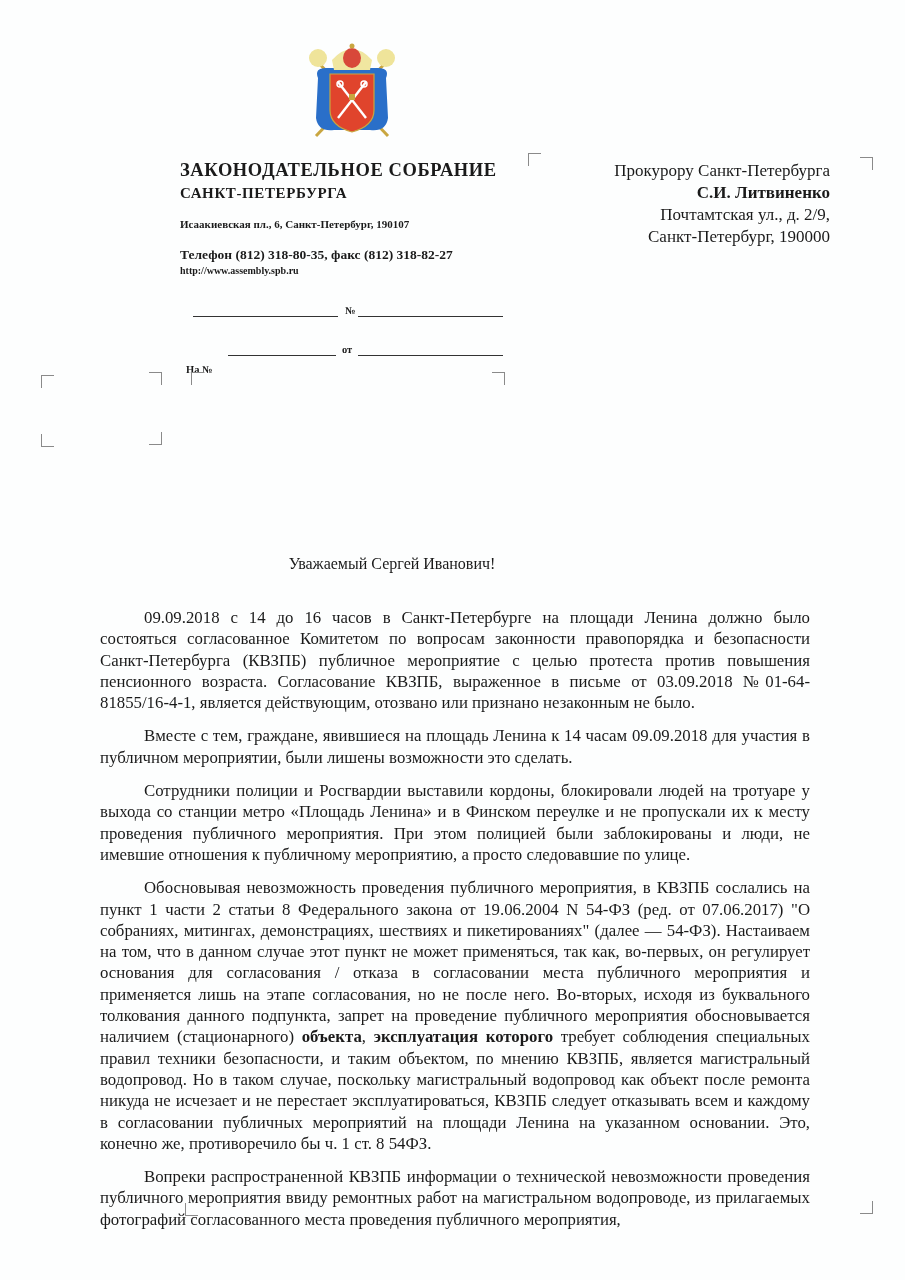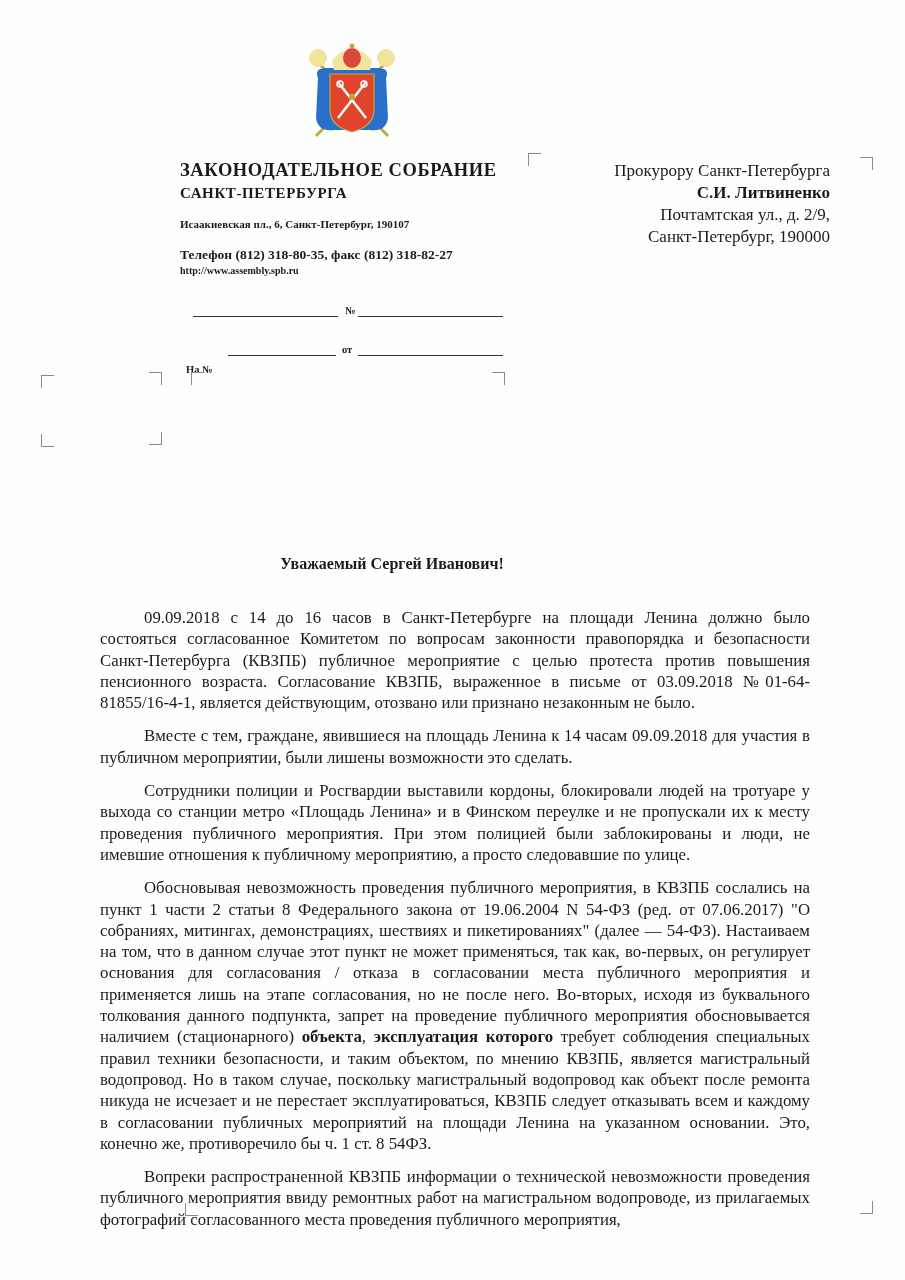--- a/index.html
+++ b/index.html
@@ -22,21 +22,21 @@
   #org-address { top:218px; font-size:11px; }
   #org-phone { top:247px; font-size:13.5px; }
   #org-web { top:265px; font-size:10px; }
 
   .line { position:absolute; border-bottom:1px solid #333; height:0; }
   .small-label { position:absolute; font-size:10.5px; font-weight:bold; }
 
   .recipient { right:75px; text-align:right; font-size:17px; line-height:22px; position:absolute; }
   #recipient-block { top:160px; }
 
-  #salutation { top:555px; left:0; width:784px; text-align:center; font-weight:bold; font-size:16px; position:absolute; }
+  #salutation { top:555px; left:0; width:784px; text-align:center; font-weight:normal; font-size:16px; position:absolute; }
 
   #body-text { position:absolute; left:88px; top:595px; width:734px; font-size:16.8px; line-height:21.3px; text-align:justify; }
   #body-text p { margin:12px; text-indent:44px; }
   #body-text b { font-weight:bold; }
 </style>
 </head>
 <body>
 
 <div id="emblem" class="abs">
   <svg width="104" height="104" viewBox="0 0 104 104">

